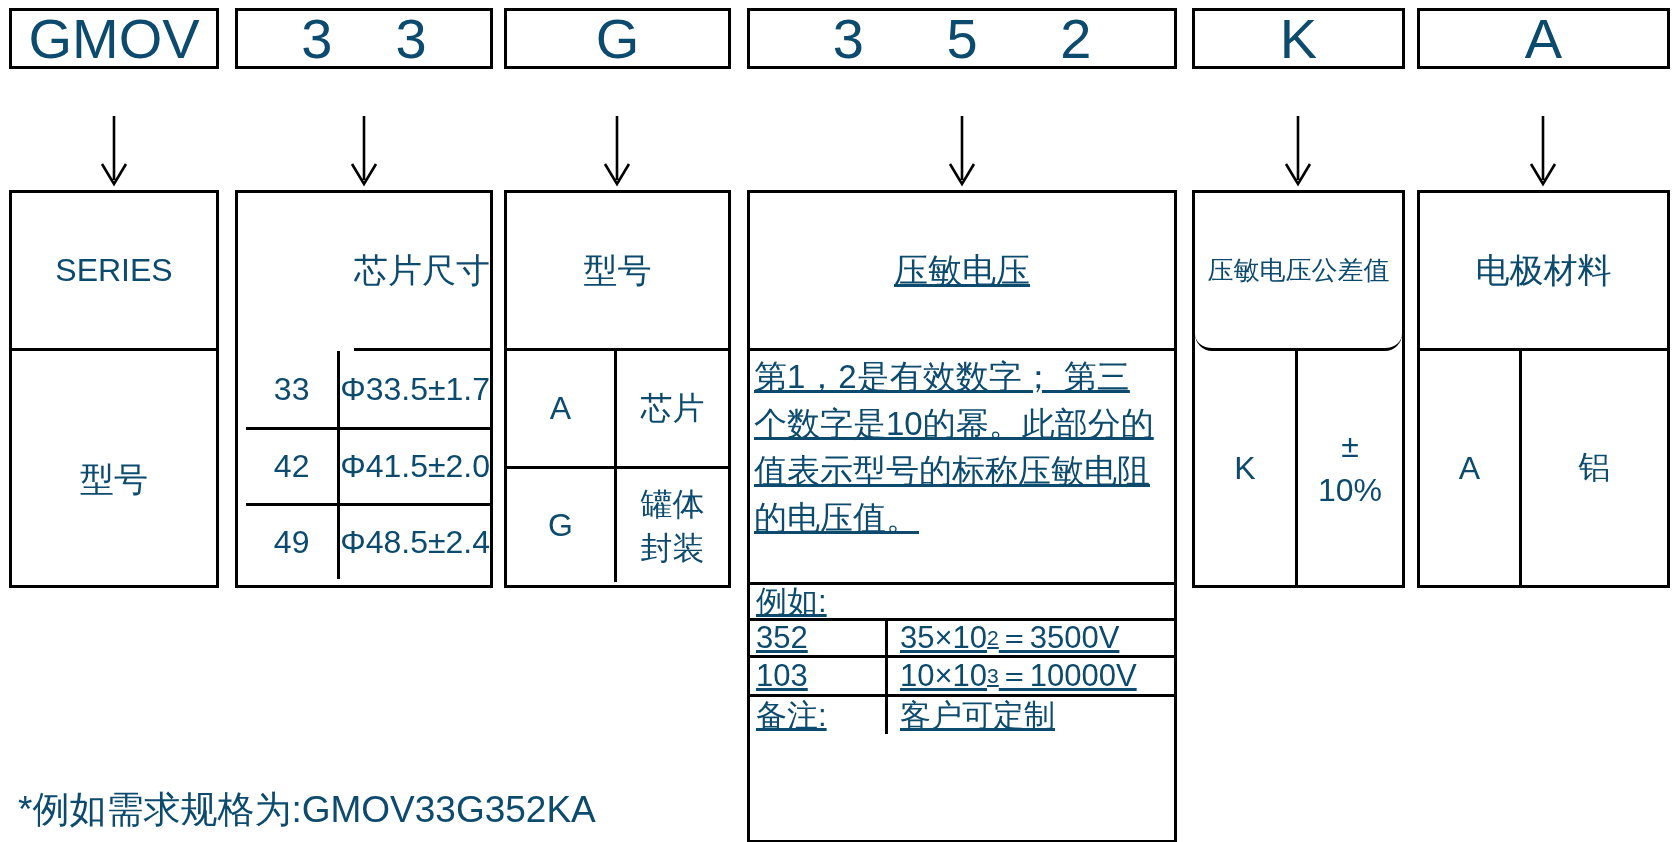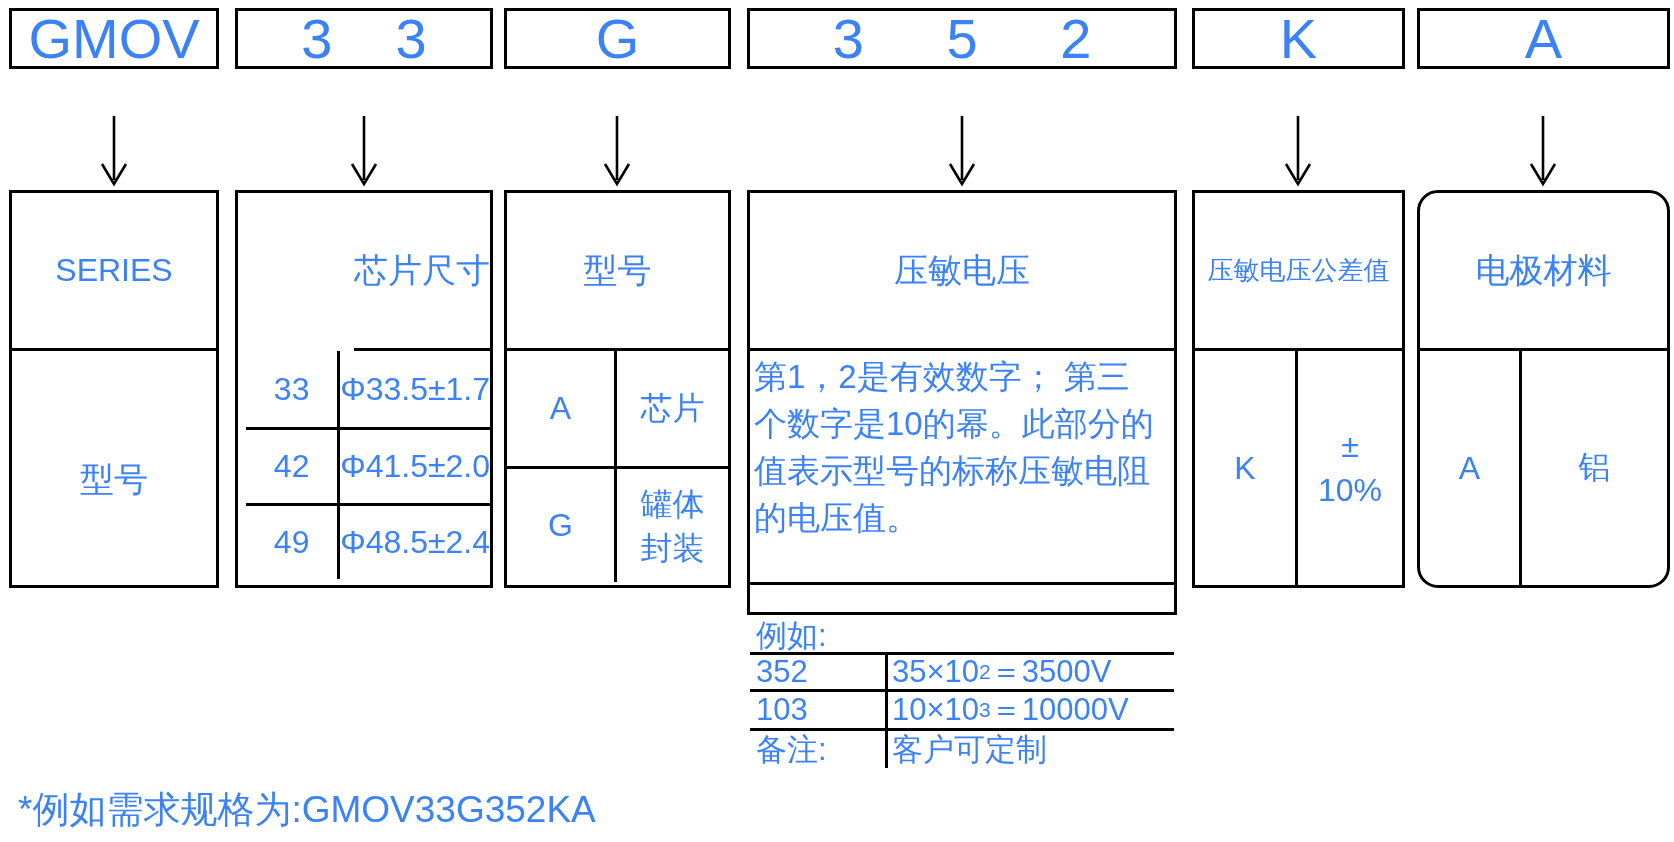--- a/index.html
+++ b/index.html
@@ -1,52 +1,52 @@
 <!DOCTYPE html>
 <html><head>
 <meta charset="utf-8">
 <style>
   html,body{margin:0;padding:0;background:#fff;}
   .canvas{
     position:relative;width:1674px;height:842px;background:#fff;
-    font-family:"Liberation Sans","DejaVu Sans",sans-serif;color:#3b82f6;overflow:hidden;
+    font-family:"Liberation Sans","DejaVu Sans",sans-serif;color:#0c4a6e;overflow:hidden;
   }
   .box{position:absolute;border:3px solid #000;box-sizing:border-box;background:#fff;}
   
   .code-box{top:8px;height:61px;display:flex;align-items:center;justify-content:center;
     font-size:56px;line-height:56px;}
   .digit-box{justify-content:space-evenly;}
   
   .arrow{position:absolute;top:114px;width:44px;height:74px;}
   
   .desc{top:190px;display:flex;flex-direction:column;}
   .hdr{flex:none;height:155px;border-bottom:3px solid #000;display:flex;
     align-items:center;justify-content:center;font-size:34px;text-align:center;}
-  .hdr.small{font-size:26px;}
+  .hdr.small{font-size:26px;border-radius:17px;}
   .hdr.latin{font-size:32px;}
   .fillcenter{flex:1;display:flex;align-items:center;justify-content:center;font-size:34px;}
   .trow{flex:none;display:flex;box-sizing:border-box;}
   .trow + .trow{border-top:3px solid #000;}
   .cell{display:flex;align-items:center;box-sizing:border-box;}
   .cell.l{border-right:3px solid #000;justify-content:center;}
   .cell.r{flex:1;justify-content:center;}
   .h76{height:76px;} .h115{height:115px;} .h116{height:116px;} .h234{height:234px;}
   .w78{width:94px;} .w110{width:110px;} .w103{width:103px;} .w102{width:102px;}
   .fs32{font-size:32px;}
   .pre{white-space:pre-line;text-align:center;line-height:44px;}
   
   .para{flex:none;height:234px;border-bottom:3px solid #000;font-size:33px;line-height:47px;
     padding:2px 4px;white-space:pre-line;box-sizing:border-box;}
   .exlabel{flex:none;height:36px;border-bottom:3px solid #000;display:flex;align-items:center;
-    padding-left:6px;font-size:31px;box-sizing:border-box;margin-top:34px;}
+    padding-left:6px;font-size:31px;box-sizing:border-box;}
   .exrow{flex:none;display:flex;box-sizing:border-box;font-size:31px;}
   .exrow.bb{border-bottom:3px solid #000;}
   .exrow .code{width:138px;border-right:3px solid #000;display:flex;align-items:center;
     padding-left:6px;box-sizing:border-box;}
-  .exrow .val{flex:1;display:flex;align-items:center;padding-left:4px;box-sizing:border-box;} .h37{height:37px;} .h39{height:39px;}
+  .exrow .val{flex:1;display:flex;align-items:center;padding-left:12px;box-sizing:border-box;} .h37{height:37px;} .h39{height:39px;}
   .sup{font-size:21px;vertical-align:10px;}
   
   .footnote{position:absolute;left:12px;top:789px;font-size:37px;line-height:42px;margin-left:6px;}
 </style>
 </head>
 <body>
 
 <div class="canvas">
 
   <div class="box code-box" style="left:9px;width:210px;">
@@ -117,21 +117,21 @@
       <div class="cell l w110 fs32">A</div>
       <div class="cell r fs32">芯片</div>
     </div>
     <div class="trow h116">
       <div class="cell l w110 fs32">G</div>
       <div class="cell r fs32 pre">罐体
 封装</div>
     </div>
   </div>
 
-  <div class="box desc" style="left:747px;width:430px;height:425px;">
+  <div class="box desc" style="left:747px;width:430px;height:653px;text-decoration:underline;">
     <div class="hdr">压敏电压</div>
     <div class="para">第1，2是有效数字； 第三
 个数字是10的幂。此部分的
 值表示型号的标称压敏电阻
 的电压值。</div>
     <div class="exlabel">例如:</div>
     <div class="exrow bb h37">
       <div class="code">352</div>
       <div class="val">
           <span>35×10</span>
@@ -155,21 +155,21 @@
 
   <div class="box desc" style="left:1192px;width:213px;height:398px;">
     <div class="hdr small">压敏电压公差值</div>
     <div class="trow h234">
       <div class="cell l w103 fs32">K</div>
       <div class="cell r fs32 pre">±
 10%</div>
     </div>
   </div>
 
-  <div class="box desc" style="left:1417px;width:253px;height:398px;border-radius:21px;">
+  <div class="box desc" style="left:1417px;width:253px;height:398px;">
     <div class="hdr">电极材料</div>
     <div class="trow h234">
       <div class="cell l w102 fs32">A</div>
       <div class="cell r fs32">铝</div>
     </div>
   </div>
 
   <div class="footnote">*例如需求规格为:GMOV33G352KA</div>
 
 </div>

